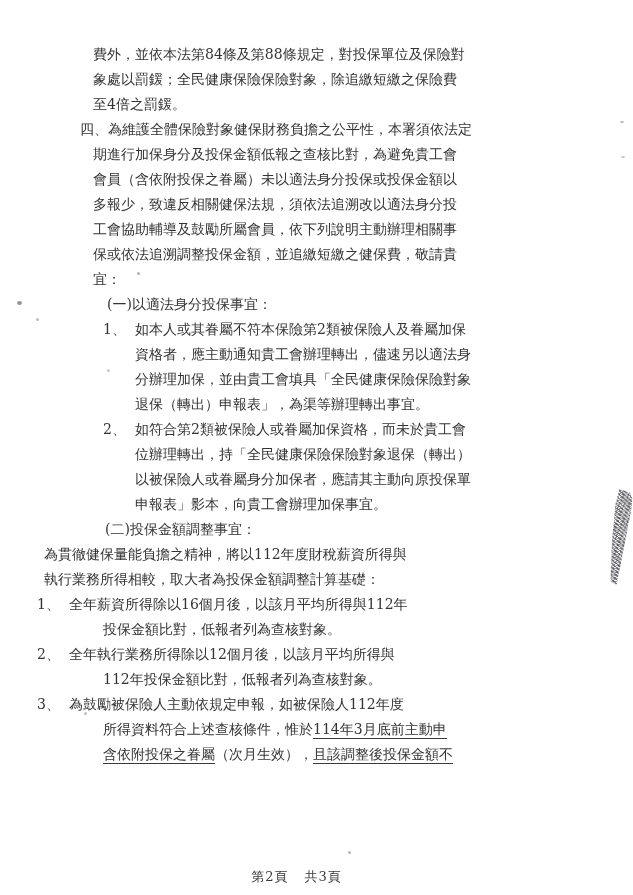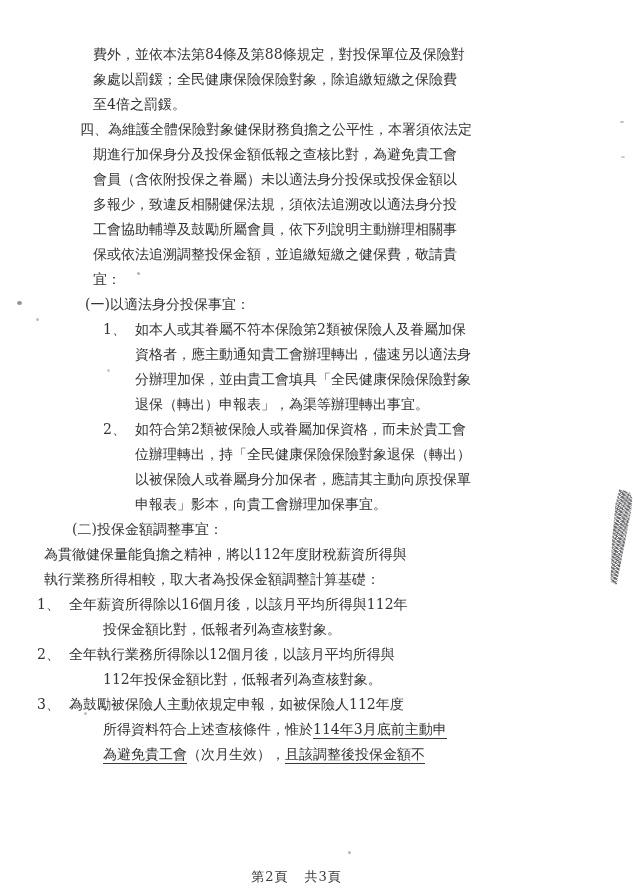--- a/index.html
+++ b/index.html
@@ -26,22 +26,22 @@
   .line{
     font-size:14px;
     line-height:25px;
     height:25px;
     white-space:nowrap;
     color:var(--text);
   }
   
   .i-body {padding-left:93px;}
   .i-h1   {padding-left:60px;margin-left:20px;}
-  .i-sub  {padding-left:85px;}
-  .i-sub2 {padding-left:72px;}
+  .i-sub  {padding-left:107px;}
+  .i-sub2 {padding-left:105px;}
   .i-n1   {padding-left:103px;}
   .i-n1c  {padding-left:135px;}
   .i-body2{padding-left:44px;}
   .i-n2   {padding-left:29px;margin-left:8px;}
   .i-n2c  {padding-left:103px;}
   .marker{display:inline-block;width:32px;}
   .u{border-bottom:1.6px solid var(--underline);padding-bottom:1px;}
   .footer{
     position:absolute;top:868px;left:0;width:633px;
     text-align:center;
@@ -99,21 +99,21 @@
       <div class="line i-n1c"><span>申報表」影本，向貴工會辦理加保事宜。</span></div>
       <div class="line i-sub2"><span>(二)投保金額調整事宜：</span></div>
       <div class="line i-body2"><span>為貫徹健保量能負擔之精神，將以112年度財稅薪資所得與</span></div>
       <div class="line i-body2"><span>執行業務所得相較，取大者為投保金額調整計算基礎：</span></div>
       <div class="line i-n2"><span class="marker">1、</span><span>全年薪資所得除以16個月後，以該月平均所得與112年</span></div>
       <div class="line i-n2c"><span>投保金額比對，低報者列為查核對象。</span></div>
       <div class="line i-n2"><span class="marker">2、</span><span>全年執行業務所得除以12個月後，以該月平均所得與</span></div>
       <div class="line i-n2c"><span>112年投保金額比對，低報者列為查核對象。</span></div>
       <div class="line i-n2"><span class="marker">3、</span><span>為鼓勵被保險人主動依規定申報，如被保險人112年度</span></div>
       <div class="line i-n2c"><span>所得資料符合上述查核條件，惟於</span><span class="u">114年3月底前主動申</span></div>
-      <div class="line i-n2c"><span class="u">為避免貴工會</span><span>（次月生效），</span><span class="u">且該調整後投保金額不</span></div>
+      <div class="line i-n2c"><span class="u">含依附投保之眷屬</span><span>（次月生效），</span><span class="u">且該調整後投保金額不</span></div>
     </div>
 
   <div class="stamp"></div>
 
   <div class="speck sp1"></div>
   <div class="speck sp2"></div>
   <div class="speck sp3"></div>
   <div class="speck sp4"></div>
   <div class="speck sp5"></div>
   <div class="speck sp6"></div>

